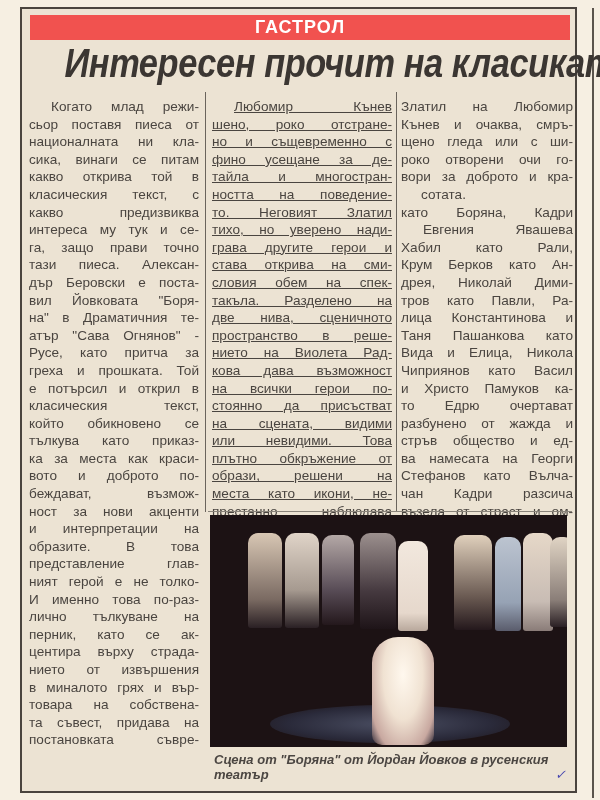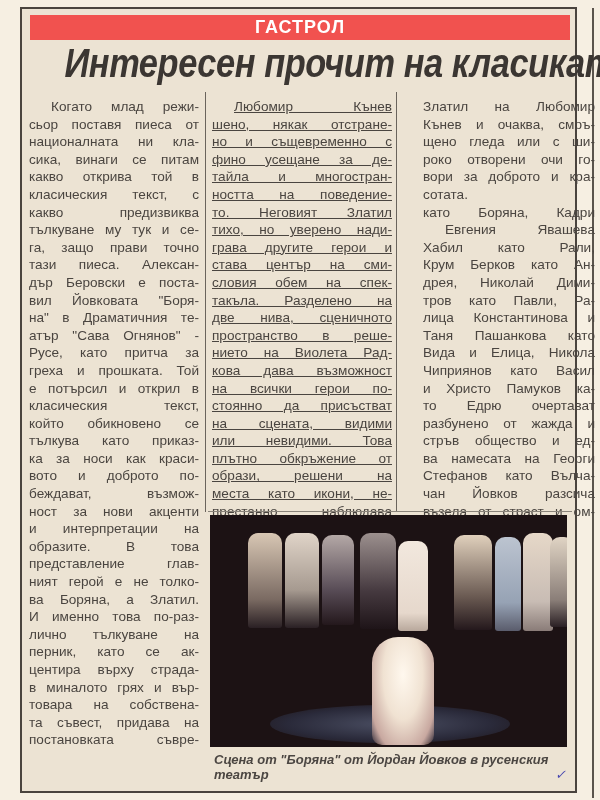--- a/index.html
+++ b/index.html
@@ -31,25 +31,25 @@
     text-align:center; letter-spacing:-0.5px;
     transform:scaleX(0.86); transform-origin:center;
     white-space:nowrap;
   }
   .col {
     position:absolute; color:#4a4540;
     font-size:13.6px; line-height:17.6px;
     text-align:justify;
   }
   .col .ln { display:block; white-space:nowrap; text-align:justify; text-align-last:justify; height:17.6px; overflow:hidden; }
-  .col .ln.last { text-align-last:left; }
+  .col .ln.last { text-align-last:left;margin-left:20px; }
   .col .ln.indent { padding-left:22px; }
   #col1 { left:29px; top:98px; width:170px; }
   #col2 { left:212px; top:98px; width:180px;text-decoration:underline; }
-  #col3 { left:423px; top:98px; width:172px; }
+  #col3 { left:401px; top:98px; width:172px; }
   .vrule { position:absolute; width:1px; background:#6a645c; }
   #vr1 { left:205px; top:92px; height:420px; }
   #vr2 { left:396px; top:92px; height:420px; }
   .hrule { position:absolute; height:1px; background:#8a847a; }
   #hr1 { left:208px; top:511px; width:364px; }
 
   .photo {
     position:absolute; left:210px; top:515px; width:357px; height:232px;
     background:#1c1214; overflow:hidden;
   }
@@ -73,63 +73,63 @@
 <div class="headline">Интересен прочит на класиката</div>
 
 <div class="col" id="col1">
     <span class="ln indent">Когато млад режи-</span>
     <span class="ln">сьор поставя пиеса от</span>
     <span class="ln">националната ни кла-</span>
     <span class="ln">сика, винаги се питам</span>
     <span class="ln">какво открива той в</span>
     <span class="ln">класическия текст, с</span>
     <span class="ln">какво предизвиква</span>
-    <span class="ln">тълкуване му тук и се-</span>
+    <span class="ln">интереса му тук и се-</span>
     <span class="ln">га, защо прави точно</span>
     <span class="ln">тази пиеса. Алексан-</span>
     <span class="ln">дър Беровски е поста-</span>
     <span class="ln">вил Йовковата "Боря-</span>
     <span class="ln">на" в Драматичния те-</span>
     <span class="ln">атър "Сава Огнянов" -</span>
     <span class="ln">Русе, като притча за</span>
     <span class="ln">греха и прошката. Той</span>
     <span class="ln">е потърсил и открил в</span>
     <span class="ln">класическия текст,</span>
     <span class="ln">който обикновено се</span>
     <span class="ln">тълкува като приказ-</span>
-    <span class="ln">ка за носи как краси-</span>
+    <span class="ln">ка за места как краси-</span>
     <span class="ln">вото и доброто по-</span>
     <span class="ln">беждават, възмож-</span>
     <span class="ln">ност за нови акценти</span>
     <span class="ln">и интерпретации на</span>
     <span class="ln">образите. В това</span>
     <span class="ln">представление глав-</span>
     <span class="ln">ният герой е не толко-</span>
-    <span class="ln">ва Боряна, а Златил.</span>
     <span class="ln">И именно това по-раз-</span>
     <span class="ln">лично тълкуване на</span>
     <span class="ln">перник, като се ак-</span>
     <span class="ln">центира върху страда-</span>
+    <span class="ln">нието от извършения</span>
     <span class="ln">в миналото грях и вър-</span>
     <span class="ln">товара на собствена-</span>
     <span class="ln">та съвест, придава на</span>
     <span class="ln">постановката съвре-</span>
   </div>
 <div class="vrule" id="vr1"></div>
 <div class="col" id="col2">
     <span class="ln indent">Любомир Кънев</span>
-    <span class="ln">шено, някак отстране-</span>
+    <span class="ln">шено, роко отстране-</span>
     <span class="ln">но и същевременно с</span>
     <span class="ln">фино усещане за де-</span>
     <span class="ln">тайла и многостран-</span>
     <span class="ln">ността на поведение-</span>
     <span class="ln">то. Неговият Златил</span>
     <span class="ln">тихо, но уверено нади-</span>
     <span class="ln">грава другите герои и</span>
-    <span class="ln">става център на сми-</span>
+    <span class="ln">става открива на сми-</span>
     <span class="ln">словия обем на спек-</span>
     <span class="ln">такъла. Разделено на</span>
     <span class="ln">две нива, сценичното</span>
     <span class="ln">пространство в реше-</span>
     <span class="ln">нието на Виолета Рад-</span>
     <span class="ln">кова дава възможност</span>
     <span class="ln">на всички герои по-</span>
     <span class="ln">стоянно да присъстват</span>
     <span class="ln">на сцената, видими</span>
     <span class="ln">или невидими. Това</span>
@@ -155,21 +155,21 @@
     <span class="ln">лица Константинова и</span>
     <span class="ln">Таня Пашанкова като</span>
     <span class="ln">Вида и Елица, Никола</span>
     <span class="ln">Чиприянов като Васил</span>
     <span class="ln">и Христо Памуков ка-</span>
     <span class="ln">то Едрю очертават</span>
     <span class="ln">разбунено от жажда и</span>
     <span class="ln">стръв общество и ед-</span>
     <span class="ln">ва намесата на Георги</span>
     <span class="ln">Стефанов като Вълча-</span>
-    <span class="ln">чан Йовков разсича</span>
+    <span class="ln">чан Кадри разсича</span>
     <span class="ln">възела от страст и ом-</span>
     <span class="ln last">раза.</span>
   </div>
 <div class="hrule" id="hr1"></div>
 
 <div class="photo">
 
   <div class="figure" style="left:38px;top:18px;width:34px;height:95px;background:linear-gradient(#d8c7b4,#7a6a62 70%,#2a2024);"></div>
   <div class="figure" style="left:75px;top:18px;width:34px;height:95px;background:linear-gradient(#e0d4c8,#a69a90 60%,#2a2024);"></div>
   <div class="figure" style="left:112px;top:20px;width:32px;height:90px;background:linear-gradient(#b4a8a6,#5a4e58 60%,#24181c);"></div>

